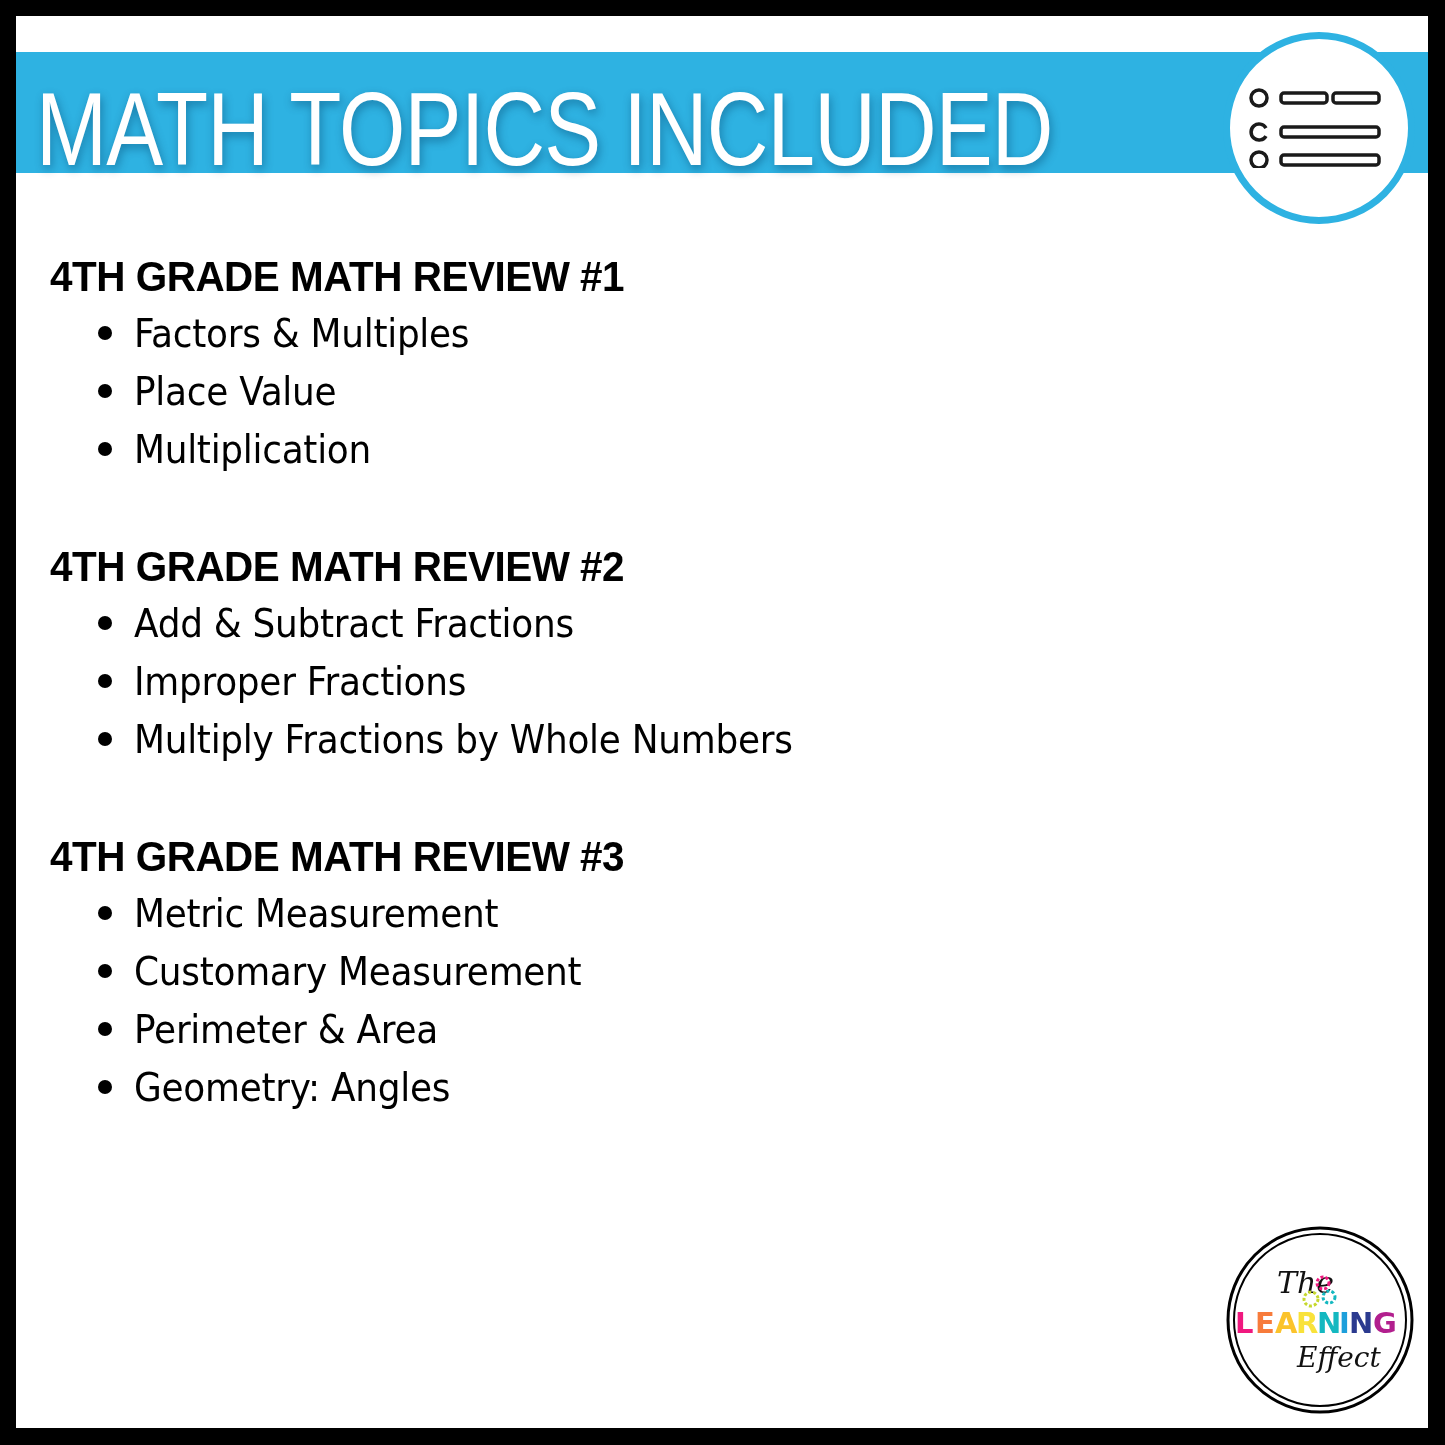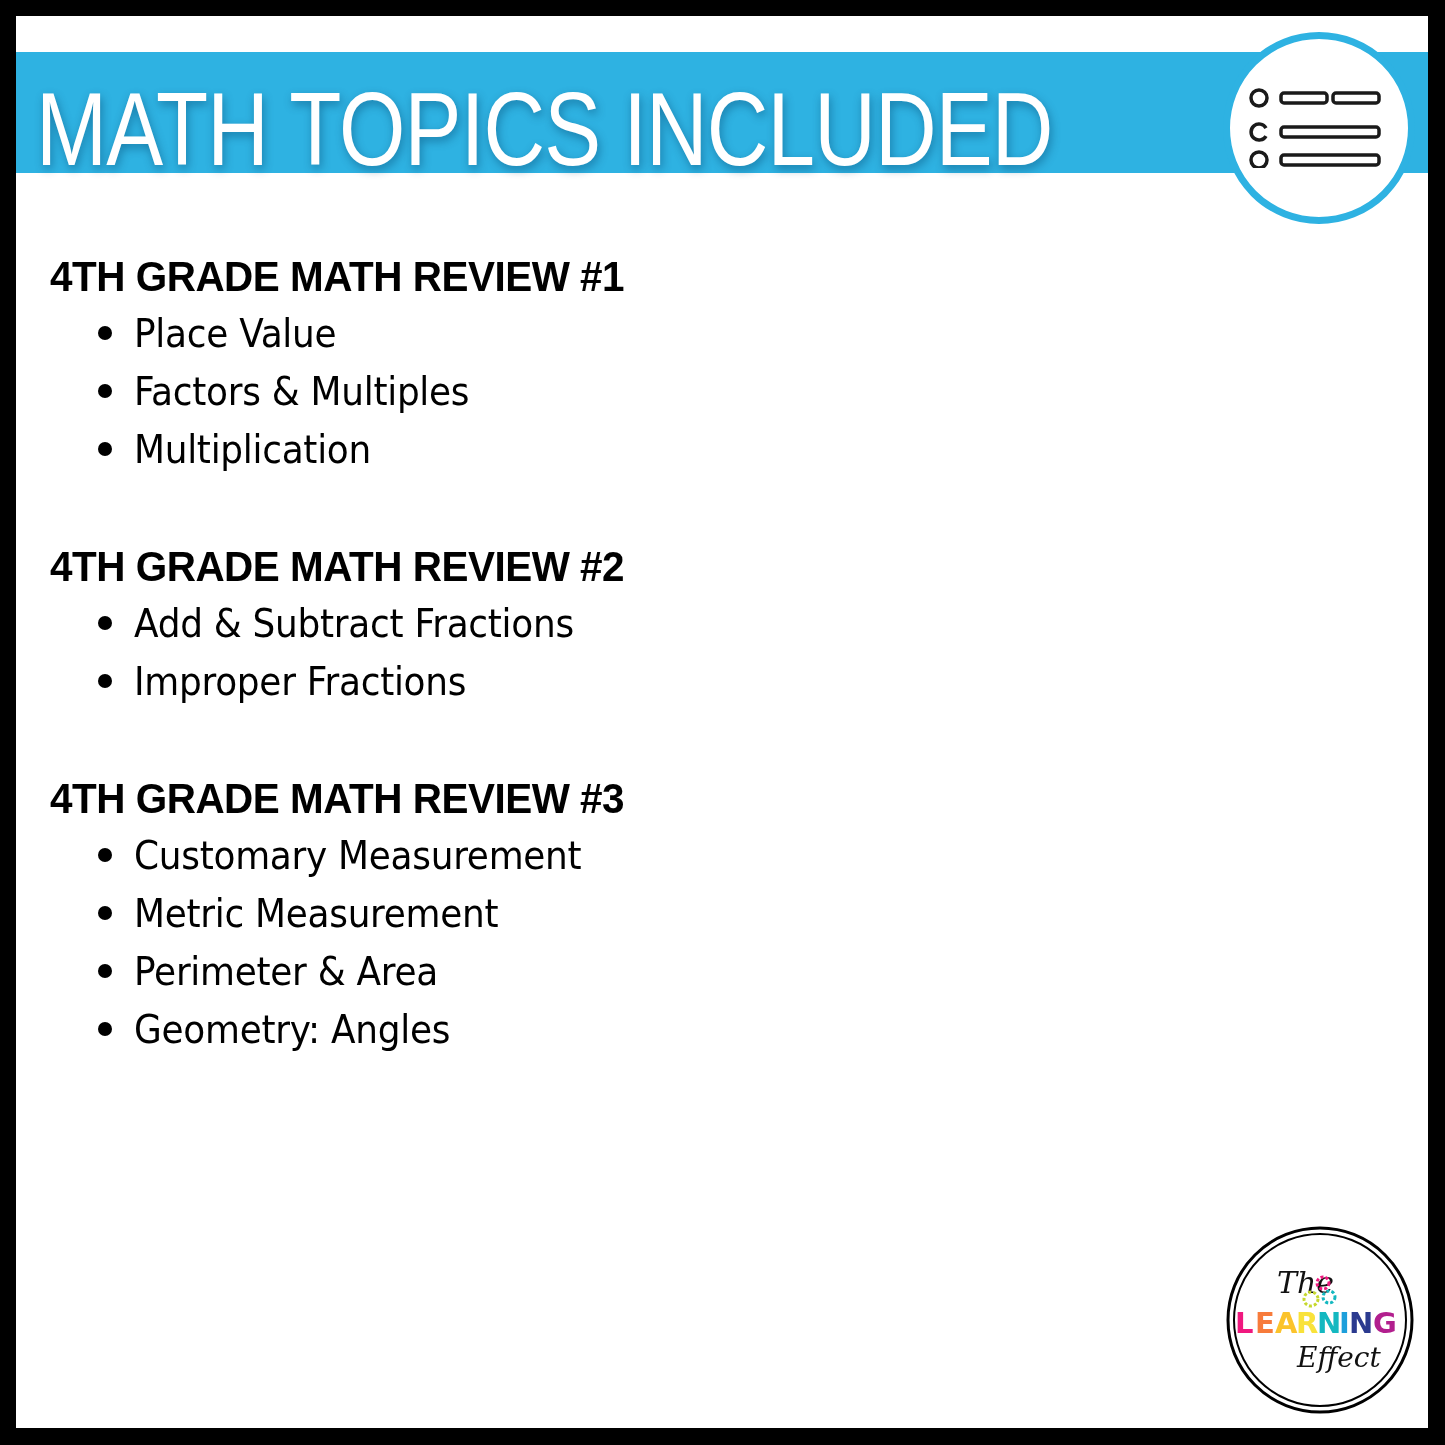--- a/index.html
+++ b/index.html
@@ -120,57 +120,61 @@
     </svg>
   </div>
 
   <div class="content">
 
     <section class="section">
       <h2 class="section-heading">4TH GRADE MATH REVIEW #1</h2>
       <ul class="topic-list">
         <li class="topic">
             <span class="bullet"></span>
+            <span class="topic-text">Factors &amp; Multiples</span>
+          </li>
+        <li class="topic">
+            <span class="bullet"></span>
             <span class="topic-text">Place Value</span>
-          </li>
-        <li class="topic">
-            <span class="bullet"></span>
-            <span class="topic-text">Factors &amp; Multiples</span>
           </li>
         <li class="topic">
             <span class="bullet"></span>
             <span class="topic-text">Multiplication</span>
           </li>
       </ul>
     </section>
 
     <section class="section">
       <h2 class="section-heading">4TH GRADE MATH REVIEW #2</h2>
       <ul class="topic-list">
         <li class="topic">
             <span class="bullet"></span>
             <span class="topic-text">Add &amp; Subtract Fractions</span>
           </li>
         <li class="topic">
             <span class="bullet"></span>
             <span class="topic-text">Improper Fractions</span>
           </li>
+        <li class="topic">
+            <span class="bullet"></span>
+            <span class="topic-text">Multiply Fractions by Whole Numbers</span>
+          </li>
       </ul>
     </section>
 
     <section class="section">
       <h2 class="section-heading">4TH GRADE MATH REVIEW #3</h2>
       <ul class="topic-list">
         <li class="topic">
             <span class="bullet"></span>
+            <span class="topic-text">Metric Measurement</span>
+          </li>
+        <li class="topic">
+            <span class="bullet"></span>
             <span class="topic-text">Customary Measurement</span>
-          </li>
-        <li class="topic">
-            <span class="bullet"></span>
-            <span class="topic-text">Metric Measurement</span>
           </li>
         <li class="topic">
             <span class="bullet"></span>
             <span class="topic-text">Perimeter &amp; Area</span>
           </li>
         <li class="topic">
             <span class="bullet"></span>
             <span class="topic-text">Geometry: Angles</span>
           </li>
       </ul>

